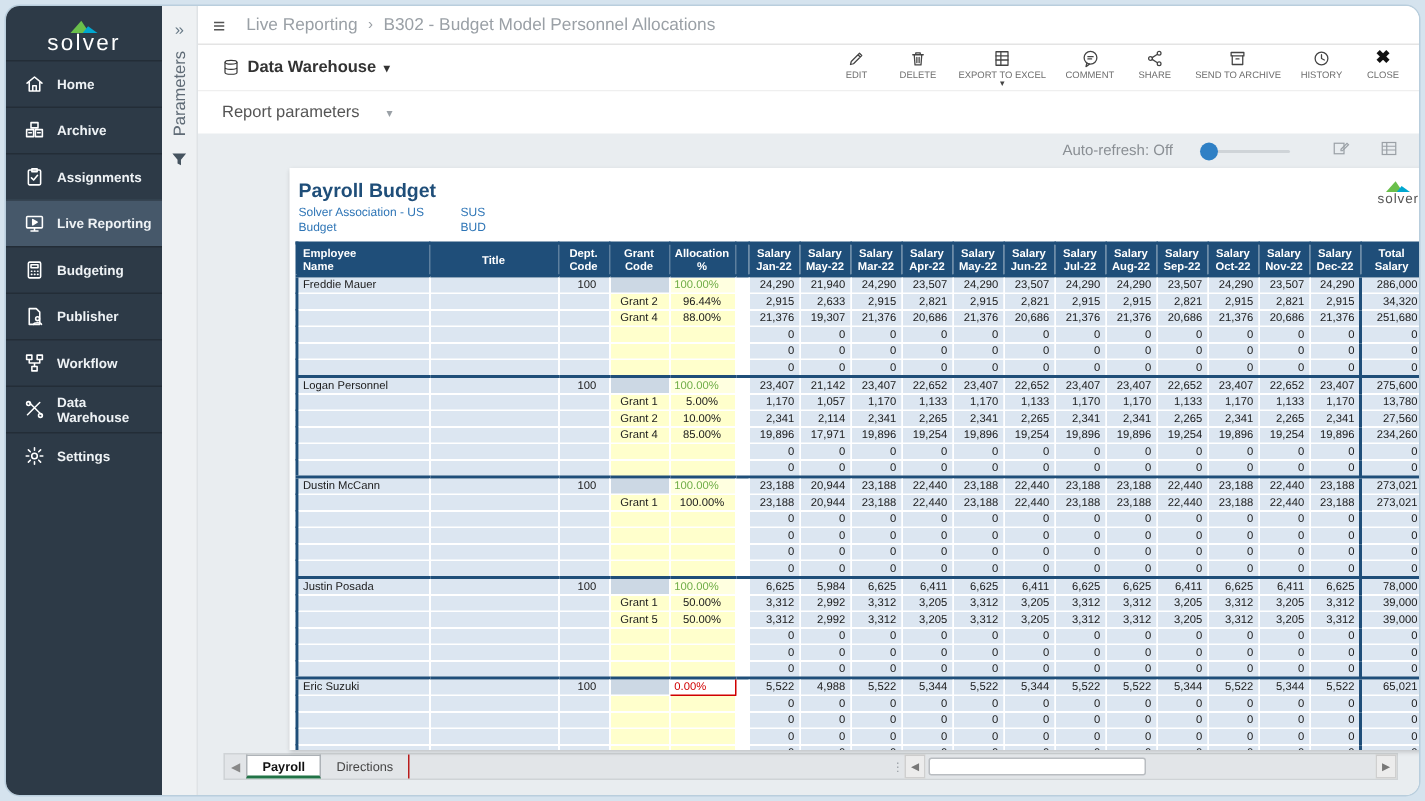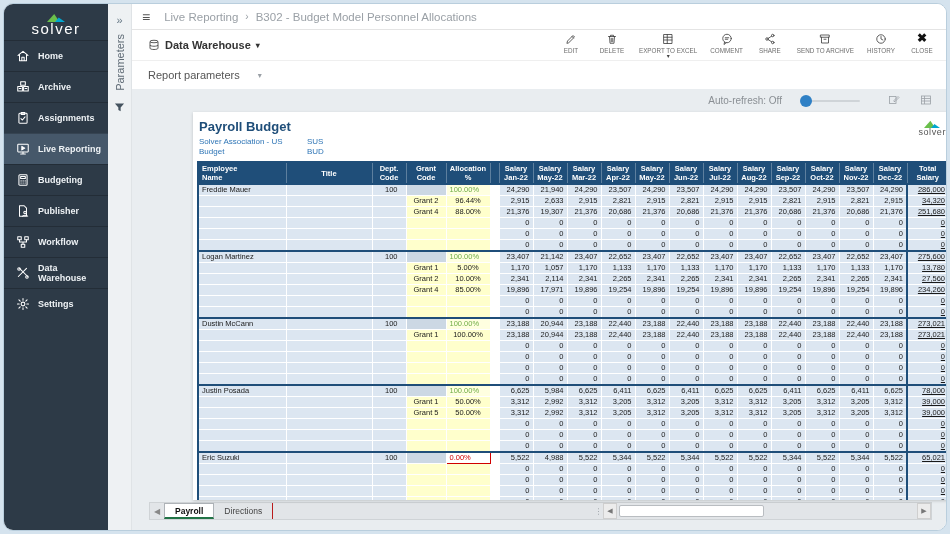--- a/index.html
+++ b/index.html
@@ -74,21 +74,21 @@
   td { height:10.5px; line-height:10px; border:1px solid #fff; background:#dce6f1; padding:0 3px; overflow:hidden; white-space:nowrap; }
   td.name { text-align:left; }
   td.dept { text-align:right; padding-right:8px; }
   td.grant { background:#ffffcc; text-align:center; }
   td.alloc { background:#ffffcc; text-align:center; }
   td.grant-main { background:#ccd8e4; }
   td.alloc-main { background:#ffffe0; color:#70ad47; }
   td.alloc-zero { background:#fff; color:#d00000; border:1px solid #d00000; }
   td.sp { background:#fff; border-left:1px solid #fff; border-right:1px solid #fff; padding:0; }
   td.num { text-align:right; }
-  td.total { text-align:right; border-left:2px solid #1f4e79;text-decoration:underline; }
+  td.total { text-align:right; border-left:2px solid #1f4e79; }
   tr.block-start td { border-top:2px solid #1f4e79; }
   
   .vscroll { width:14px; background:#f3f3f3; border:1px solid #dcdcdc; flex:none; margin-left:14px; display:flex; flex-direction:column; }
   .vs-btn { height:14px; background:#ececec; color:#777; font-size:7px; display:flex; align-items:center; justify-content:center; cursor:pointer; flex:none; }
   .vs-track { flex:1; position:relative; }
   .vs-thumb { position:absolute; top:2px; left:1.5px; width:9px; height:78px; background:#c6c6c6; border-radius:4px; cursor:pointer; }
   
   .bottombar { height:18px; margin-top:2px; background:#e2e5e8; border:1px solid #cfd3d6; display:flex; align-items:stretch; flex:none; }
   .tab-nav { width:14px; display:flex; align-items:center; justify-content:center; color:#888; font-size:8px; cursor:pointer; }
   .tab { padding:0 10px; display:flex; align-items:center; font-size:8.5px; color:#444; cursor:pointer; border-right:1px solid #b91c1c; }
@@ -585,21 +585,21 @@
                   <td class="num">0</td>
                   <td class="num">0</td>
                   <td class="num">0</td>
                   <td class="num">0</td>
                   <td class="num">0</td>
                   <td class="num">0</td>
                   <td class="num">0</td>
                   <td class="total">0</td>
                 </tr>
                 <tr class="block-start">
-                  <td class="name">Logan Martinez</td>
+                  <td class="name">Logan Personnel</td>
                   <td class="title"></td>
                   <td class="dept">100</td>
                   <td class="grant-main"></td>
                   <td class="alloc-main">100.00%</td>
                   <td class="sp"></td>
                   <td class="num">23,407</td>
                   <td class="num">21,142</td>
                   <td class="num">23,407</td>
                   <td class="num">22,652</td>
                   <td class="num">23,407</td>

